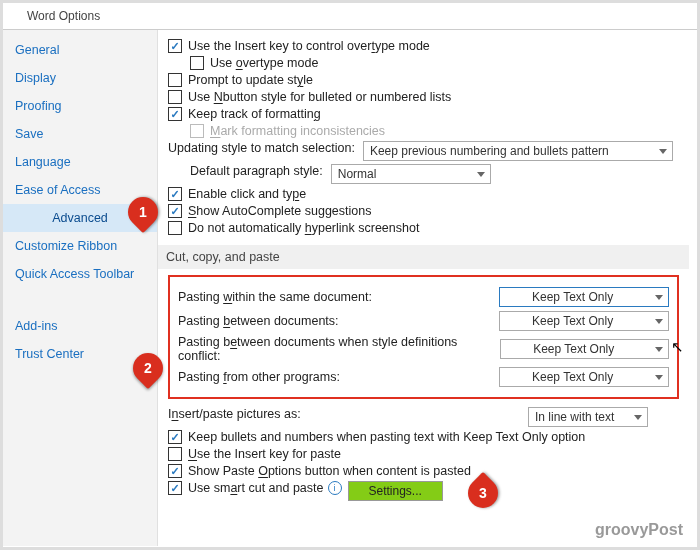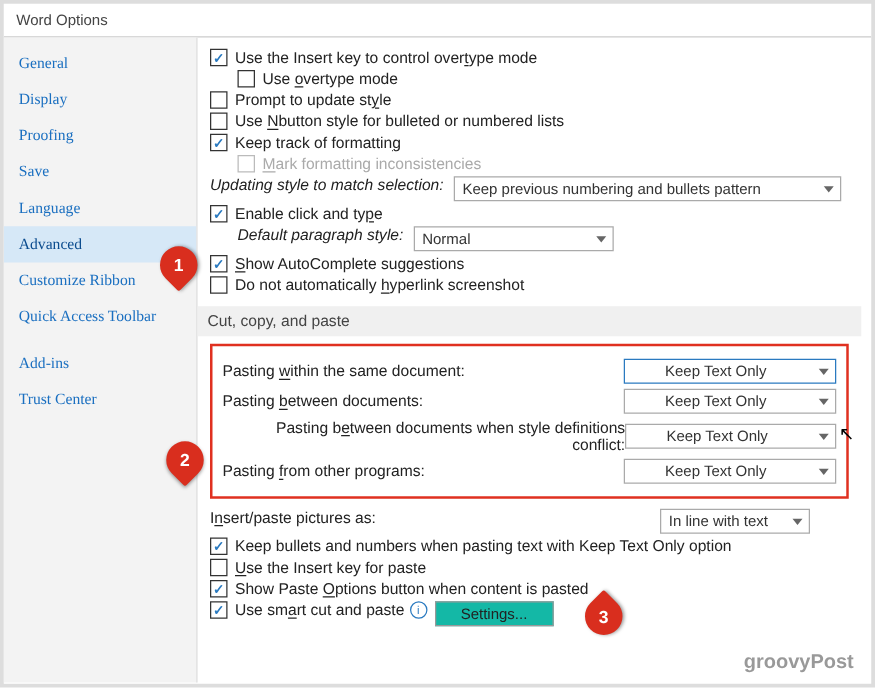--- a/index.html
+++ b/index.html
@@ -1,36 +1,36 @@
 <!DOCTYPE html>
 <html><head>
 <meta charset="utf-8">
 <style>
   * { box-sizing: border-box; font-family: "Segoe UI", Tahoma, sans-serif; }
   body { margin: 0; width: 700px; height: 550px; overflow: hidden; background: #fff; position: relative; }
   .frame { border: 3px solid #ddd; width: 700px; height: 550px; position: relative; overflow: hidden; }
-  .titlebar { background: #fff; border-bottom: 1px solid #ccc; padding: 6px 10px; font-size: 12px; color: #444; }
+  .titlebar { background: #fff; border-bottom: 1px solid #ccc; padding: 6px 24px; font-size: 12px; color: #444; }
   .body { display: flex; height: calc(100% - 28px); }
   .sidebar { width: 155px; background: #f3f3f3; border-right: 1px solid #e0e0e0; padding-top: 6px; }
-  .sidebar-item { padding: 7px 12px; font-size: 12.5px; color: #1a6fc0; cursor: pointer; position: relative; font-family: Liberation Serif, serif; }
-  .sidebar-item.selected { background: #d6e8f7; color: #0a4b8e; }
+  .sidebar-item { padding: 7px 12px; font-size: 12.5px; color: #1a6fc0; cursor: pointer; position: relative; }
+  .sidebar-item.selected { background: #d6e8f7; color: #0a4b8e; text-align: center; }
   .content { flex: 1; padding: 6px 18px 10px 10px; overflow: hidden; font-size: 12.5px; color: #222; position: relative; }
   .row { display: flex; align-items: flex-start; margin: 3px 0; }
   .checkbox { width: 14px; height: 14px; border: 1px solid #333; margin-right: 6px; display: inline-flex; align-items: center; justify-content: center; font-size: 11px; color: #2a7ac0; background: #fff; flex-shrink: 0; }
   .checkbox.checked::after { content: "✓"; font-weight: bold; }
   .checkbox.disabled { border-color: #bbb; color: #bbb; }
   .indent { margin-left: 22px; }
-  .label-inline { margin-right: 8px; font-style: italic; }
+  .label-inline { margin-right: 8px; }
   .select { border: 1px solid #aaa; background: #fff; height: 20px; font-size: 12px; padding: 1px 18px 1px 6px; position: relative; display: inline-flex; align-items: center; color: #333; }
   .select::after { content: ""; position: absolute; right: 5px; top: 7px; width: 0; height: 0; border-left: 4px solid transparent; border-right: 4px solid transparent; border-top: 5px solid #666; }
   .section-header { background: #f0f0f0; font-weight: 400; padding: 5px 8px; margin: 10px -10px 6px -10px; font-size: 12.5px; color: #444; }
   .red-box { border: 2px solid #e03020; padding: 6px 8px; margin: 4px 0 8px 0; }
-  .paste-row { display: flex; align-items: center; justify-content: space-between; margin: 4px 0; text-align: right; }
+  .paste-row { display: flex; align-items: center; justify-content: space-between; margin: 4px 0; }
   .paste-row .select { width: 170px; padding-left: 32px; }
-  .button { border: 1px solid #999; background: #14b8a6; padding: 2px 20px; font-size: 12px; margin-left: 6px; }
+  .button { border: 1px solid #999; background: #84cc16; padding: 2px 20px; font-size: 12px; margin-left: 6px; }
   .info-icon { display: inline-flex; width: 14px; height: 14px; border: 1px solid #2a7ac0; border-radius: 50%; align-items: center; justify-content: center; font-size: 9px; color: #2a7ac0; margin-left: 4px; }
   .callout { position: absolute; width: 30px; height: 30px; background: #d92e1e; border-radius: 50% 50% 50% 2px; transform: rotate(-45deg); display: flex; align-items: center; justify-content: center; box-shadow: 1px 1px 3px rgba(0,0,0,0.4); z-index: 10; }
   .callout span { transform: rotate(45deg); color: #fff; font-weight: bold; font-size: 14px; }
   .callout.c1 { top: 194px; left: 125px; }
   .callout.c2 { top: 350px; left: 130px; border-radius: 50% 50% 2px 50%; transform: rotate(45deg); }
   .callout.c2 span { transform: rotate(-45deg); }
   .callout.c3 { top: 475px; left: 465px; border-radius: 50% 2px 50% 50%; transform: rotate(-45deg); }
   .callout.c3 span { transform: rotate(45deg); }
   .cursor { position: absolute; top: 335px; left: 668px; font-size: 15px; z-index: 20; color: #000; }
   .watermark { position: absolute; bottom: 8px; right: 14px; font-size: 16px; color: #999; font-weight: bold; z-index: 5;}
@@ -42,24 +42,25 @@
 
 <div class="frame">
   <div class="titlebar">Word Options</div>
   <div class="body">
     <div class="sidebar">
       <div class="sidebar-item">General</div>
       <div class="sidebar-item">Display</div>
       <div class="sidebar-item">Proofing</div>
       <div class="sidebar-item">Save</div>
       <div class="sidebar-item">Language</div>
+      <div class="sidebar-item">Ease of Access</div>
       <div class="sidebar-item selected">Advanced</div>
       <div class="sidebar-item">Customize Ribbon</div>
       <div class="sidebar-item">Quick Access Toolbar</div>
-      <div class="sidebar-item" style="margin-top:8px">Add-ins</div>
+      <div class="sidebar-item" style="margin-top:24px">Add-ins</div>
       <div class="sidebar-item">Trust Center</div>
     </div>
 
     <div class="content">
 
       <div class="row">
         <span class="checkbox checked"></span>
         <span><span>Use the Insert key to control over</span><span class="u">t</span><span>ype mode</span></span>
       </div>
       <div class="row indent">
@@ -79,27 +80,27 @@
         <span><span>Keep track of formattin</span><span class="u">g</span></span>
       </div>
       <div class="row indent">
         <span class="checkbox disabled"></span>
         <span class="disabled-text"><span class="u">M</span><span>ark formatting inconsistencies</span></span>
       </div>
       <div class="row">
         <span class="label-inline">Updating style to match selection:</span>
         <span class="select" style="width:310px">Keep previous numbering and bullets pattern</span>
       </div>
+      <div class="row indent">
+        <span class="label-inline">Default paragraph style:</span>
+        <span class="select" style="width:160px">Normal</span>
+      </div>
       <div class="row">
         <span class="checkbox checked"></span>
         <span><span>Enable click and ty</span><span class="u">p</span><span>e</span></span>
-      </div>
-      <div class="row indent">
-        <span class="label-inline">Default paragraph style:</span>
-        <span class="select" style="width:160px">Normal</span>
       </div>
       <div class="row">
         <span class="checkbox checked"></span>
         <span><span class="u">S</span><span>how AutoComplete suggestions</span></span>
       </div>
       <div class="row">
         <span class="checkbox"></span>
         <span><span>Do not automatically </span><span class="u">h</span><span>yperlink screenshot</span></span>
       </div>
 

